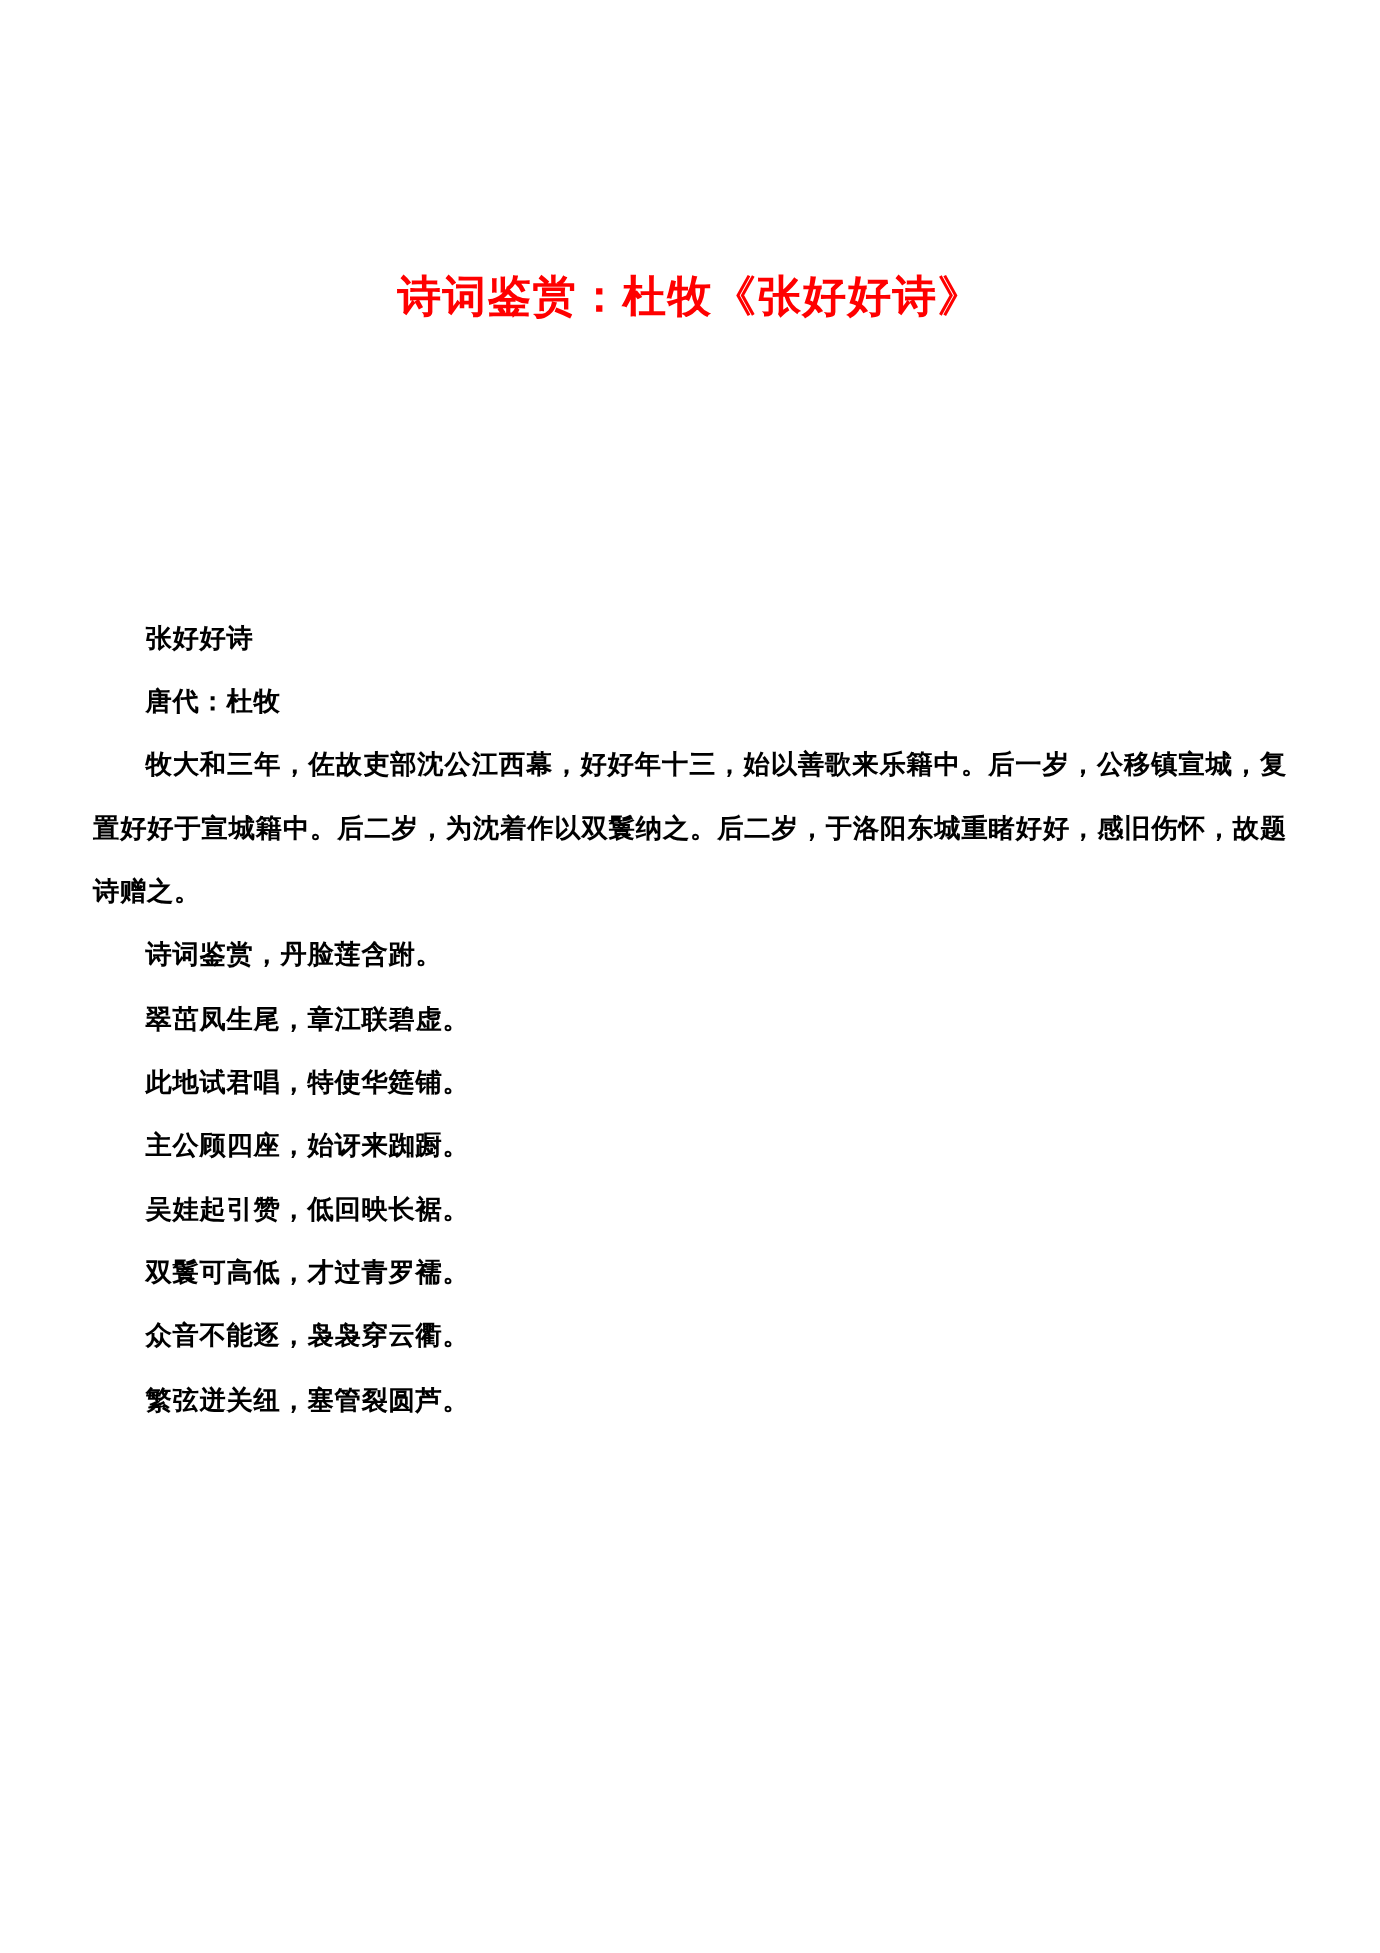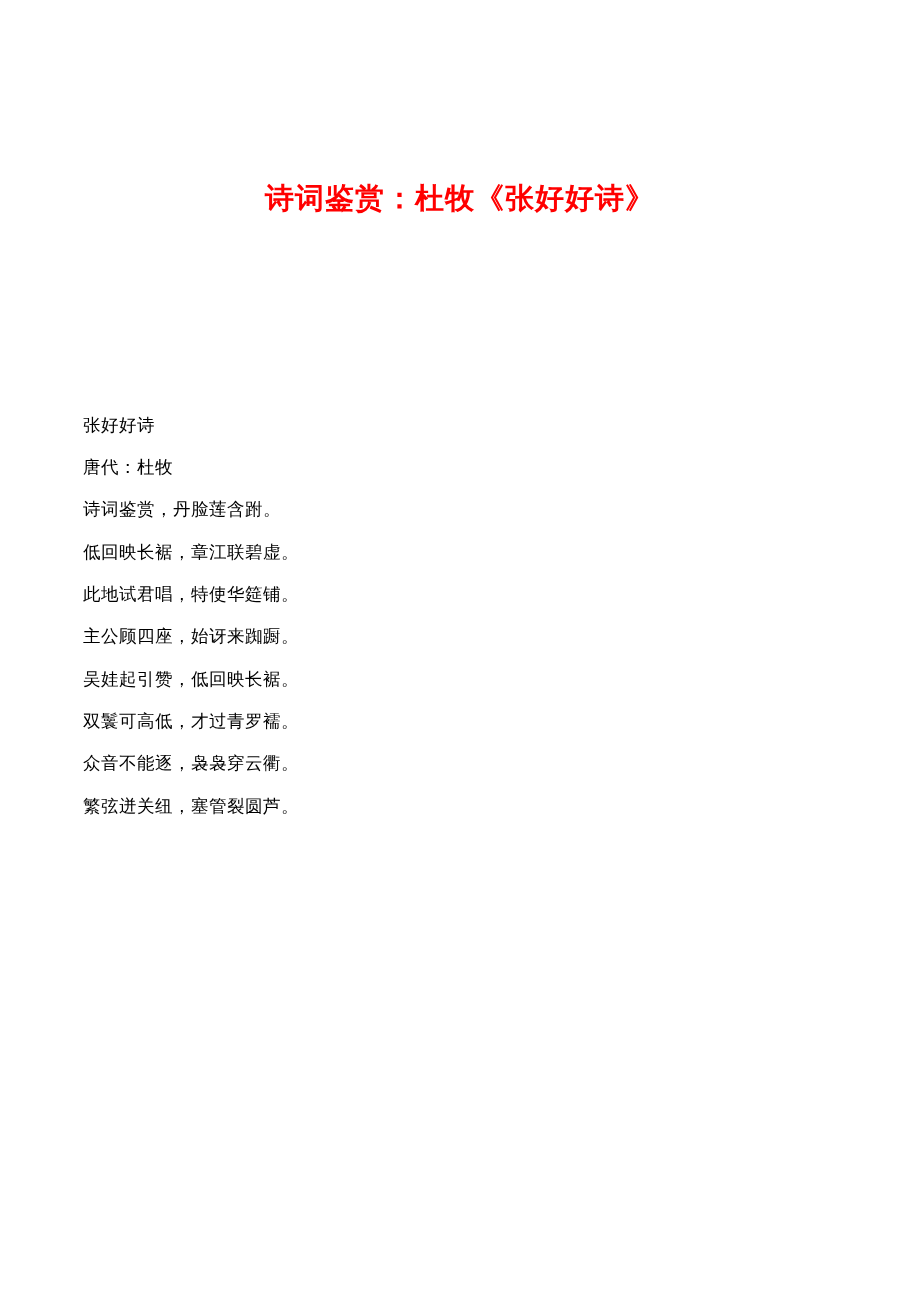--- a/index.html
+++ b/index.html
@@ -12,36 +12,37 @@
     height: 1302px;
     font-family: "Liberation Serif", "DejaVu Serif", serif;
     color: #000000;
     position: relative;
     overflow: hidden;
   }
   .page {
     width: 920px;
     height: 1302px;
     box-sizing: border-box;
-    padding: 0 48px;
+    padding: 0 62px;
     position: relative;
   }
   .doc-title {
     margin: 0;
     padding-top: 178px;
     text-align: center;
     color: #ff0000;
     font-family: "Liberation Sans", "DejaVu Sans", sans-serif;
     font-weight: bold;
     font-size: 29px;
     letter-spacing: 1px;
     line-height: 1.4;
   }
   .body-block {
     margin-top: 185px;
+    font-weight: bold;
   }
   .para {
     font-size: 17.5px;
     line-height: 2.42;
     text-align: justify;
     text-justify: inter-ideograph;
     margin: 0;
     letter-spacing: 0.5px;
   }
   .indent {
@@ -61,23 +62,24 @@
 <div class="page">
 
   <h1 class="doc-title">诗词鉴赏：杜牧《张好好诗》</h1>
 
   <div class="body-block">
 
     <p class="para indent">张好好诗</p>
 
     <p class="para indent">唐代：杜牧</p>
 
+    <p class="para indent">牧大和三年，佐故吏部沈公江西幕，好好年十三，始以善歌来乐籍中。后一岁，公移镇宣城，复置好好于宣城籍中。后二岁，为沈着作以双鬟纳之。后二岁，于洛阳东城重睹好好，感旧伤怀，故题诗赠之。</p>
 
     <p class="verse">诗词鉴赏，丹脸莲含跗。</p>
-    <p class="verse">低回映长裾，章江联碧虚。</p>
+    <p class="verse">翠茁凤生尾，章江联碧虚。</p>
     <p class="verse">此地试君唱，特使华筵铺。</p>
     <p class="verse">主公顾四座，始讶来踟蹰。</p>
     <p class="verse">吴娃起引赞，低回映长裾。</p>
     <p class="verse">双鬟可高低，才过青罗襦。</p>
     <p class="verse">众音不能逐，袅袅穿云衢。</p>
     <p class="verse">繁弦迸关纽，塞管裂圆芦。</p>
 
   </div>
 </div>
 

